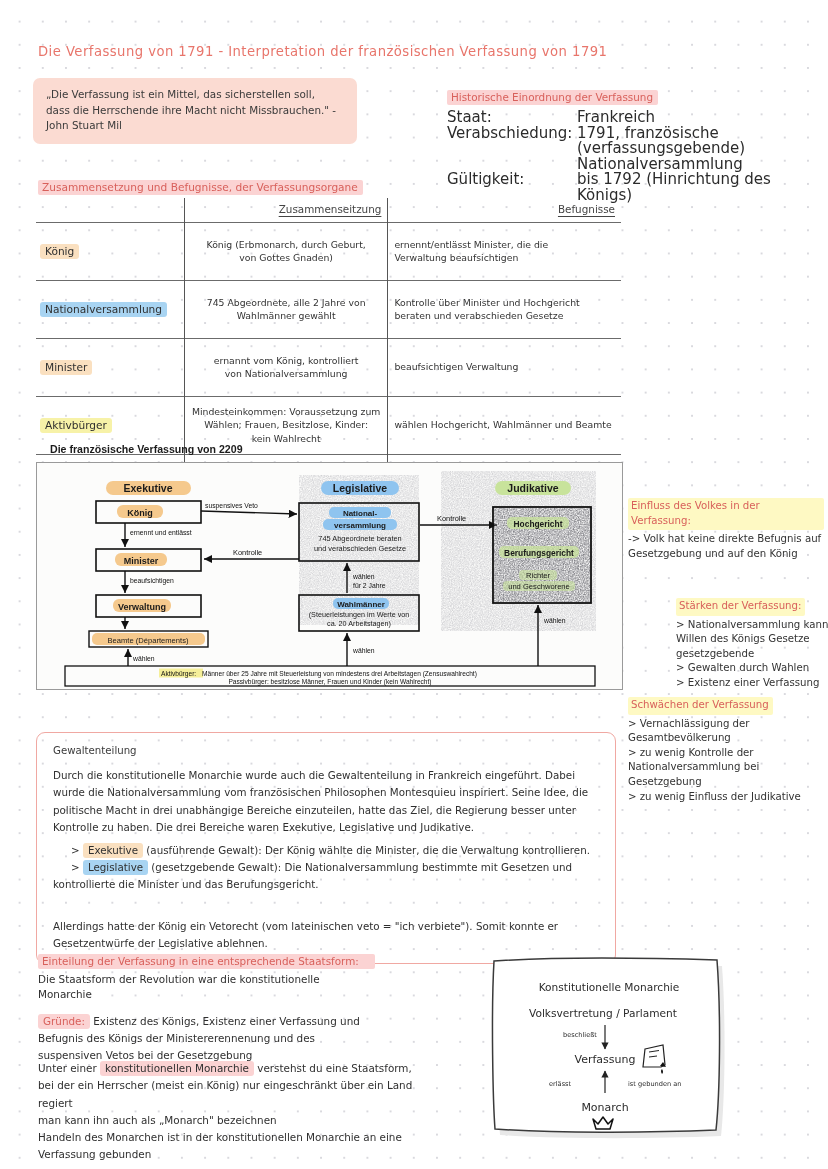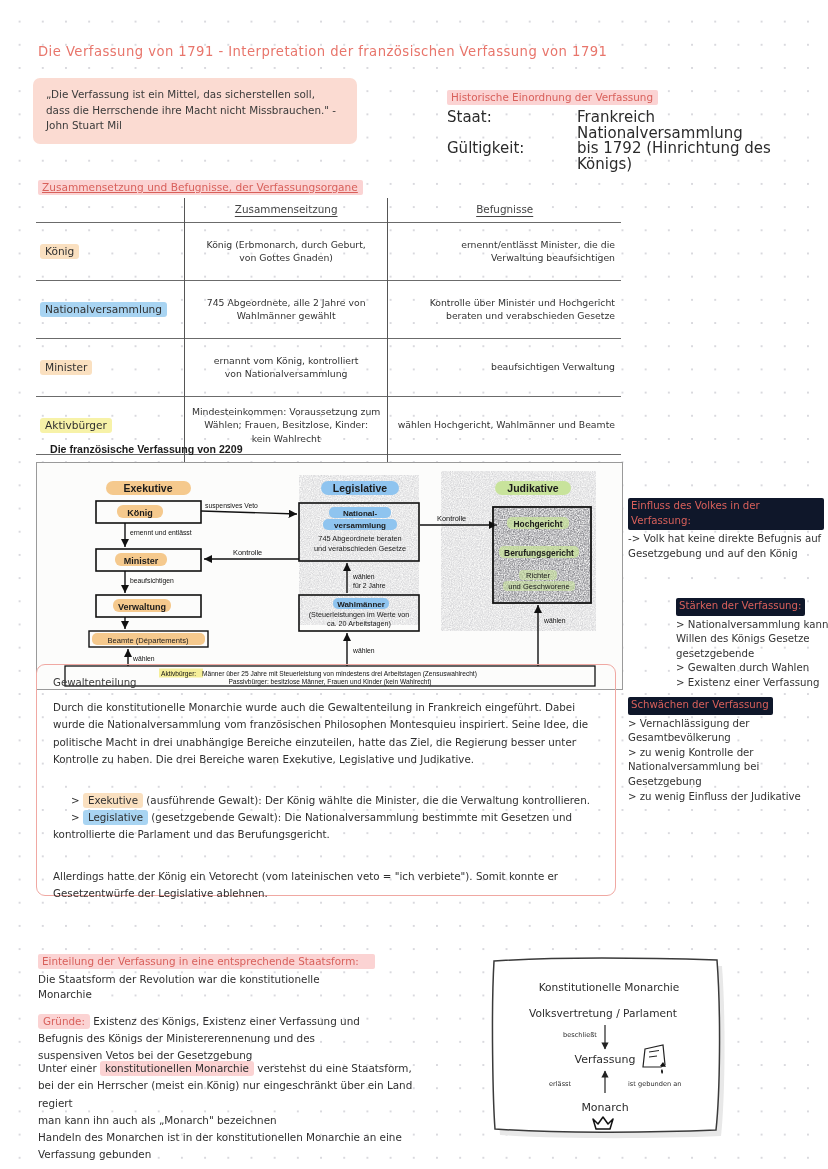--- a/index.html
+++ b/index.html
@@ -40,32 +40,32 @@
   }
   #hist-table{left:447px; top:110px; width:365px; font-size:15px; line-height:15.6px;}
   #hist-table .hrow{display:flex;}
   #hist-table .hkey{width:130px; flex:none;}
   #hist-table .hval{flex:1;}
 
   
   #organs-title{
     left:38px; top:180px;
     background:#fbd3d3; padding:1px 5px 2px 4px;
-    font-size:10.6px; color:#d8605b; border-radius:2px;text-decoration:underline;
+    font-size:10.6px; color:#d8605b; border-radius:2px;
   }
   #organs-table{left:36px; top:198px; width:585px;}
   table.org{border-collapse:collapse; width:585px; font-size:9.3px; color:#333;}
   table.org th, table.org td{padding:0; vertical-align:middle;}
   table.org .c-label{width:146px; padding-left:4px;}
   table.org .c-comp{width:201px; text-align:center; padding:5px 6px;
       border-left:1px solid #555; border-right:1px solid #555; line-height:13.5px;}
-  table.org .c-pow{width:238px; text-align:right; padding:5px 6px; line-height:13.5px;}
+  table.org .c-pow{width:238px; text-align:left; padding:5px 6px; line-height:13.5px;}
   table.org thead td{padding-bottom:4px;}
   table.org thead .hd{
-    text-align:center; font-size:10.4px; color:#444;
+    text-align:right; font-size:10.4px; color:#444;
     text-decoration:underline; text-underline-offset:3px; padding-bottom:5px;
   }
   table.org tbody tr{border-top:1px solid #6b6b6b;}
   table.org tbody tr td{height:47px;}
   table.org tbody tr:last-child{border-bottom:1px solid #6b6b6b;}
   .hl{padding:1px 5px 2px 5px; border-radius:3px; font-size:10.6px; color:#2f2f2f;}
   .hl-orange{background:#fae0c0;}
   .hl-blue{background:#a8d4f2;}
   .hl-yellow{background:#f7f2a8;}
   .hl-green{background:#d6edb6;}
@@ -80,38 +80,38 @@
   }
   #diagram-frame{
     position:absolute; left:0; top:19px; width:585px; height:226px;
     background:#fbfbfa; border:1px solid #9a9a9a; overflow:hidden;
   }
   #diagram-svg{position:absolute; left:0; top:0;}
 
   
   .note{position:absolute; width:196px; font-size:10.2px; line-height:14.6px; color:#333;}
   .note .nt{
-    background:#0f172a; color:#d8605b; padding:1px 4px 2px 3px;
+    background:#fef9c3; color:#d8605b; padding:1px 4px 2px 3px;
     border-radius:2px; display:inline-block; margin-bottom:2px;
   }
   .note .nb{display:block;}
   #note-einfluss{left:628px; top:498px;}
   #note-staerken{left:628px; top:598px;margin-left:48px;}
   #note-schwaechen{left:628px; top:697px;}
 
   
   #gewalt-box{
-    left:36px; top:664px; width:580px; height:232px;
+    left:36px; top:732px; width:580px; height:232px;
     border:1.4px solid #f0a8a2; border-radius:9px;
     box-sizing:border-box; padding:12px 16px 10px 16px;
     background:transparent;
   }
   #gewalt-heading{font-size:10.2px; color:#3b3b3b; margin-bottom:11px;}
   #gewalt-para{font-size:10.3px; line-height:17.4px; color:#2f2f2f;}
-  #gewalt-list{margin-top:23px; font-size:10.3px; line-height:17.4px; color:#2f2f2f;}
+  #gewalt-list{margin-top:5px; font-size:10.3px; line-height:17.4px; color:#2f2f2f;}
   #gewalt-list .li{margin-bottom:0px;}
   #gewalt-list .li .bullet{margin-left:18px;}
   #gewalt-tail{margin-top:24px; font-size:10.3px; line-height:17.4px; color:#2f2f2f;}
 
   
   #staats{left:38px; top:950px; width:430px;}
   #staats .st-title{
     background:#fbd3d3; color:#d8605b; padding:1px 16px 2px 4px;
     font-size:10.4px; border-radius:2px; display:inline-block;
   }
@@ -131,20 +131,24 @@
 <div class="abs" id="quote-box">
   <div>„Die Verfassung ist ein Mittel, das sicherstellen soll,</div>
   <div>dass die Herrschende ihre Macht nicht Missbrauchen." - John Stuart Mil</div>
 </div>
 
 <div class="abs" id="hist-title">Historische Einordnung der Verfassung</div>
 <div class="abs" id="hist-table">
   <div class="hrow">
     <div class="hkey">Staat:</div>
     <div class="hval">Frankreich</div>
+  </div>
+  <div class="hrow">
+    <div class="hkey">Verabschiedung:</div>
+    <div class="hval">1791, französische (verfassungsgebende)</div>
   </div>
   <div class="hrow">
     <div class="hkey"></div>
     <div class="hval">Nationalversammlung</div>
   </div>
   <div class="hrow">
     <div class="hkey">Gültigkeit:</div>
     <div class="hval">bis 1792 (Hinrichtung des Königs)</div>
   </div>
 </div>
@@ -361,21 +365,21 @@
   <div id="gewalt-list">
     <div class="li">
       <span class="bullet">&gt;</span>
       <span class="hl hl-orange" style="font-size:10.3px">Exekutive</span><span> (ausführende Gewalt): Der König wählte die Minister, die die Verwaltung kontrollieren.</span>
     </div>
     <div class="li">
       <span class="bullet">&gt;</span>
       <span class="hl hl-blue" style="font-size:10.3px">Legislative</span><span> (gesetzgebende Gewalt): Die Nationalversammlung bestimmte mit Gesetzen und</span>
     </div>
     <div class="li">
-      <span>kontrollierte die Parlament und das Berufungsgericht.</span>
+      <span>kontrollierte die Minister und das Berufungsgericht.</span>
     </div>
   </div>
   <div id="gewalt-tail">
     <div>Allerdings hatte der König ein Vetorecht (vom lateinischen veto = "ich verbiete"). Somit konnte er</div>
     <div>Gesetzentwürfe der Legislative ablehnen.</div>
   </div>
 </div>
 
 <div class="abs" id="staats">
   <span class="st-title">Einteilung der Verfassung in eine entsprechende Staatsform:</span>

